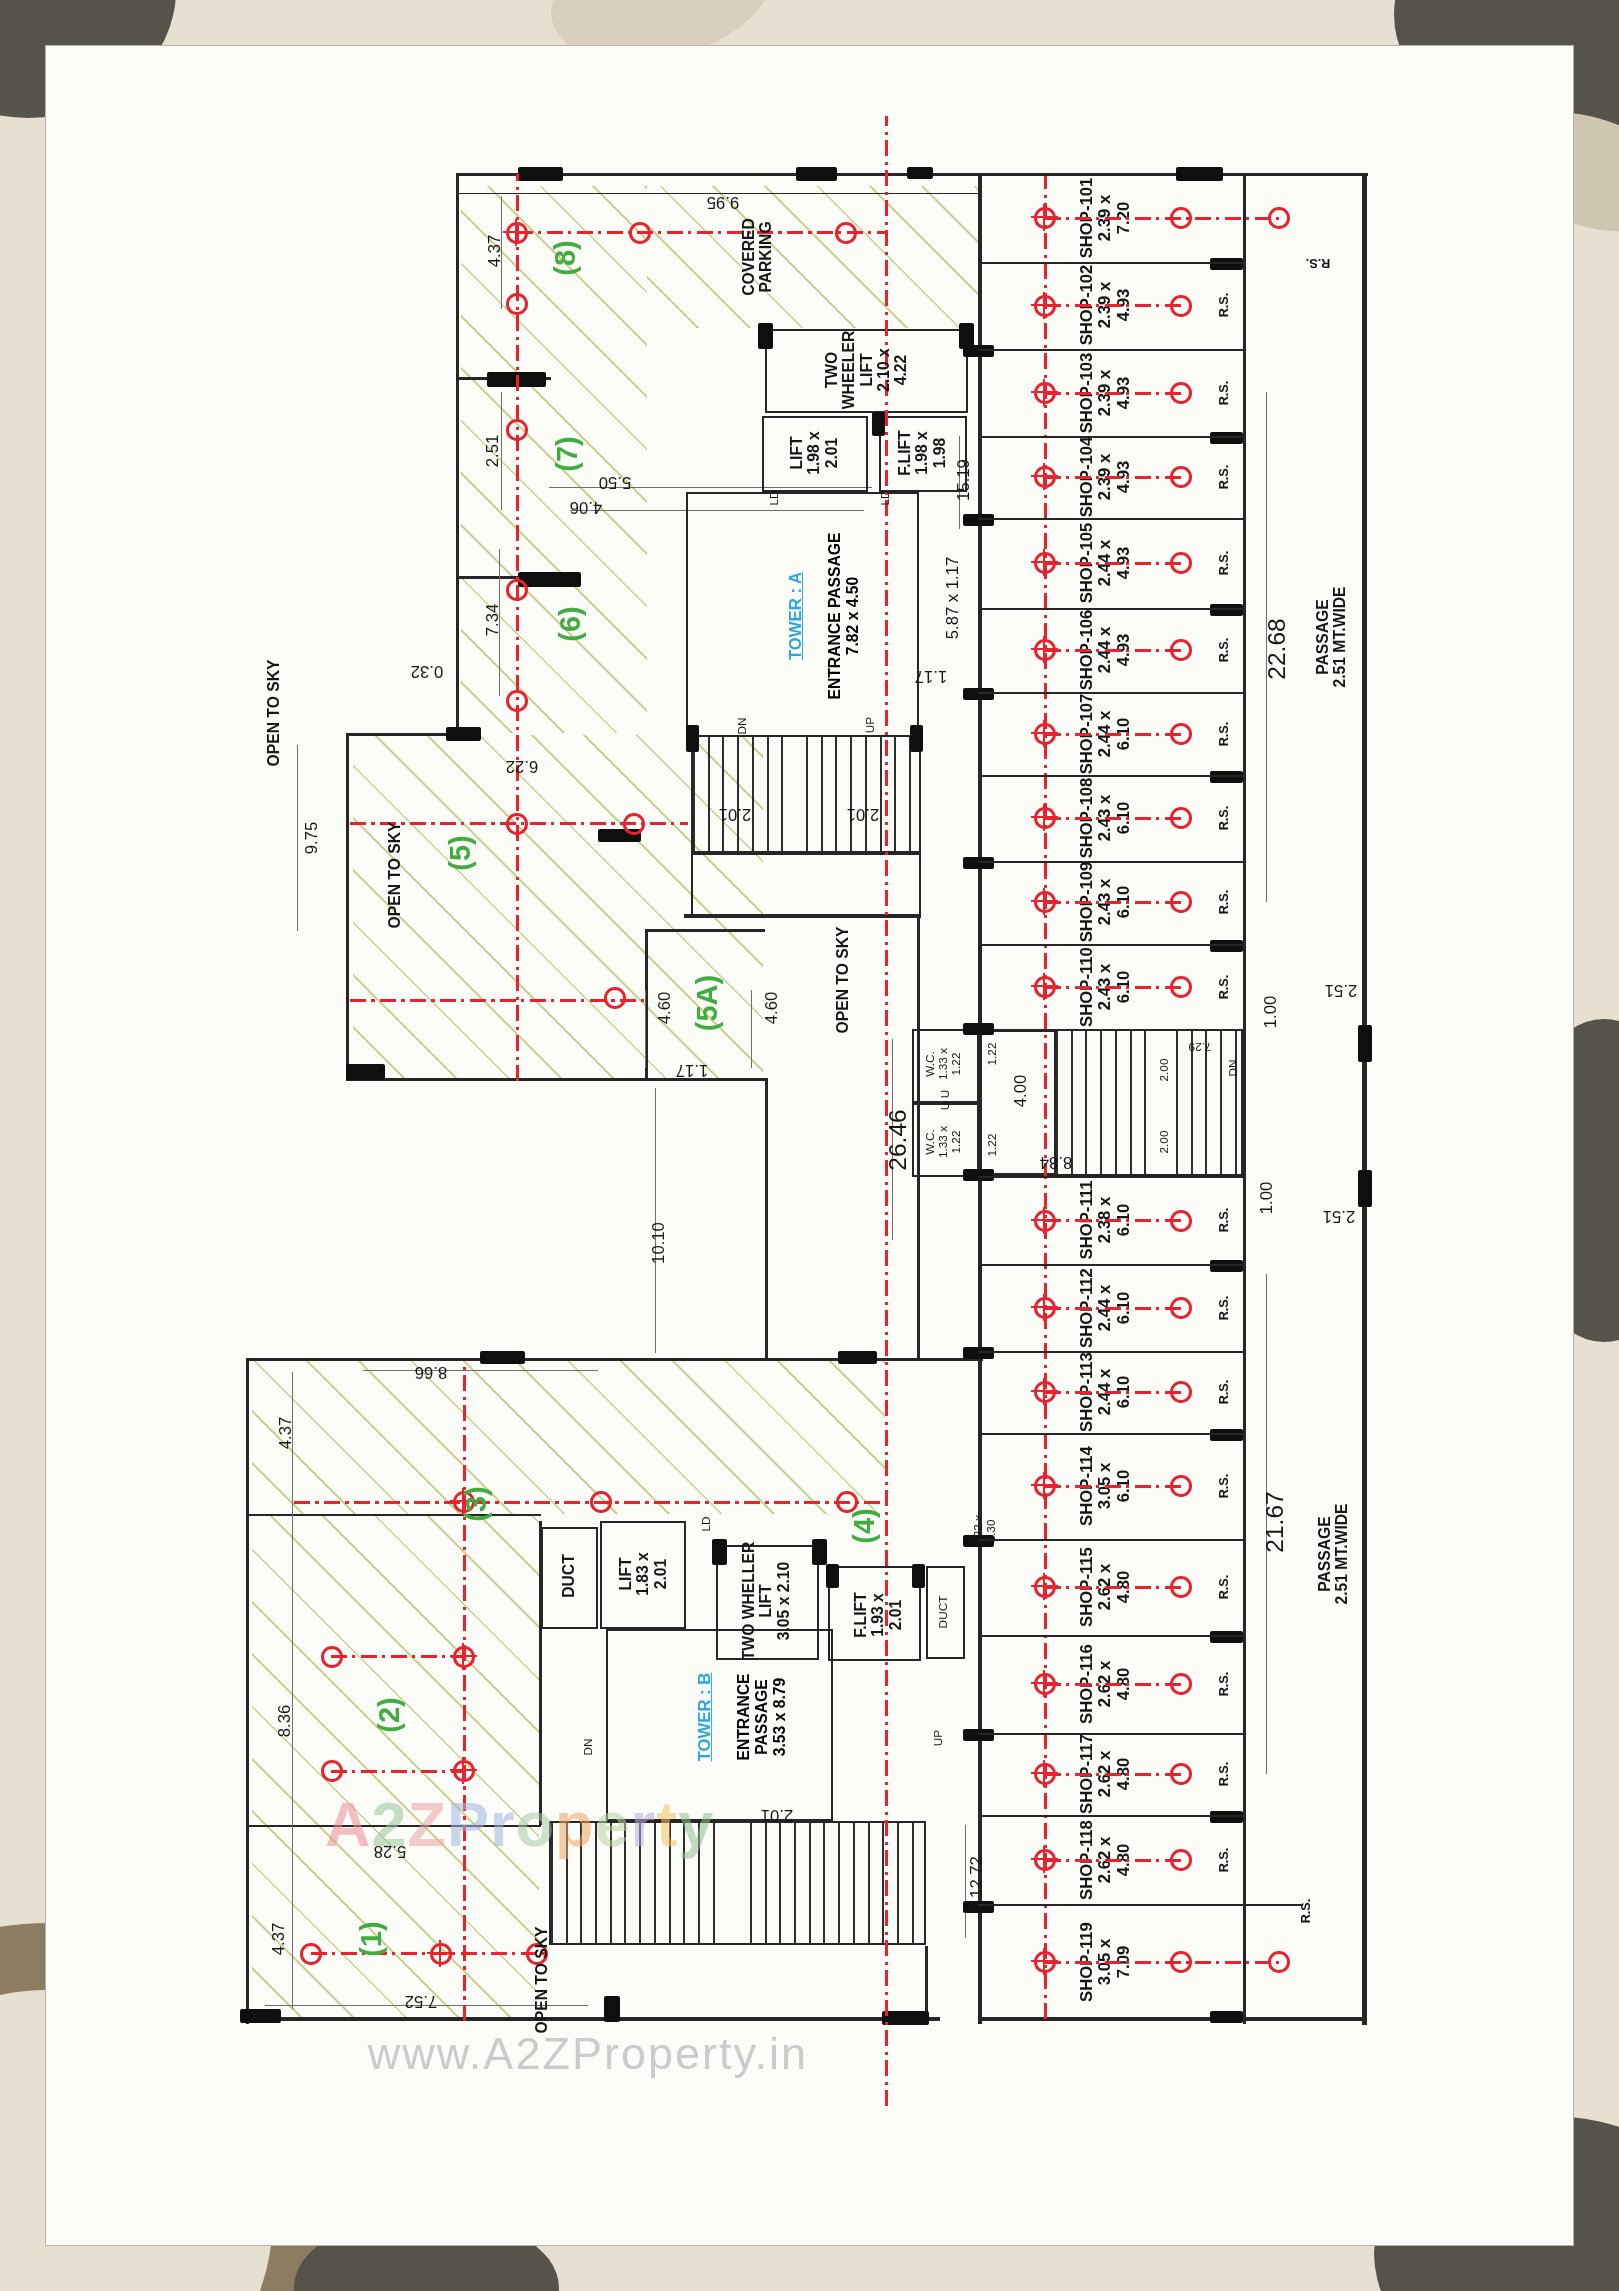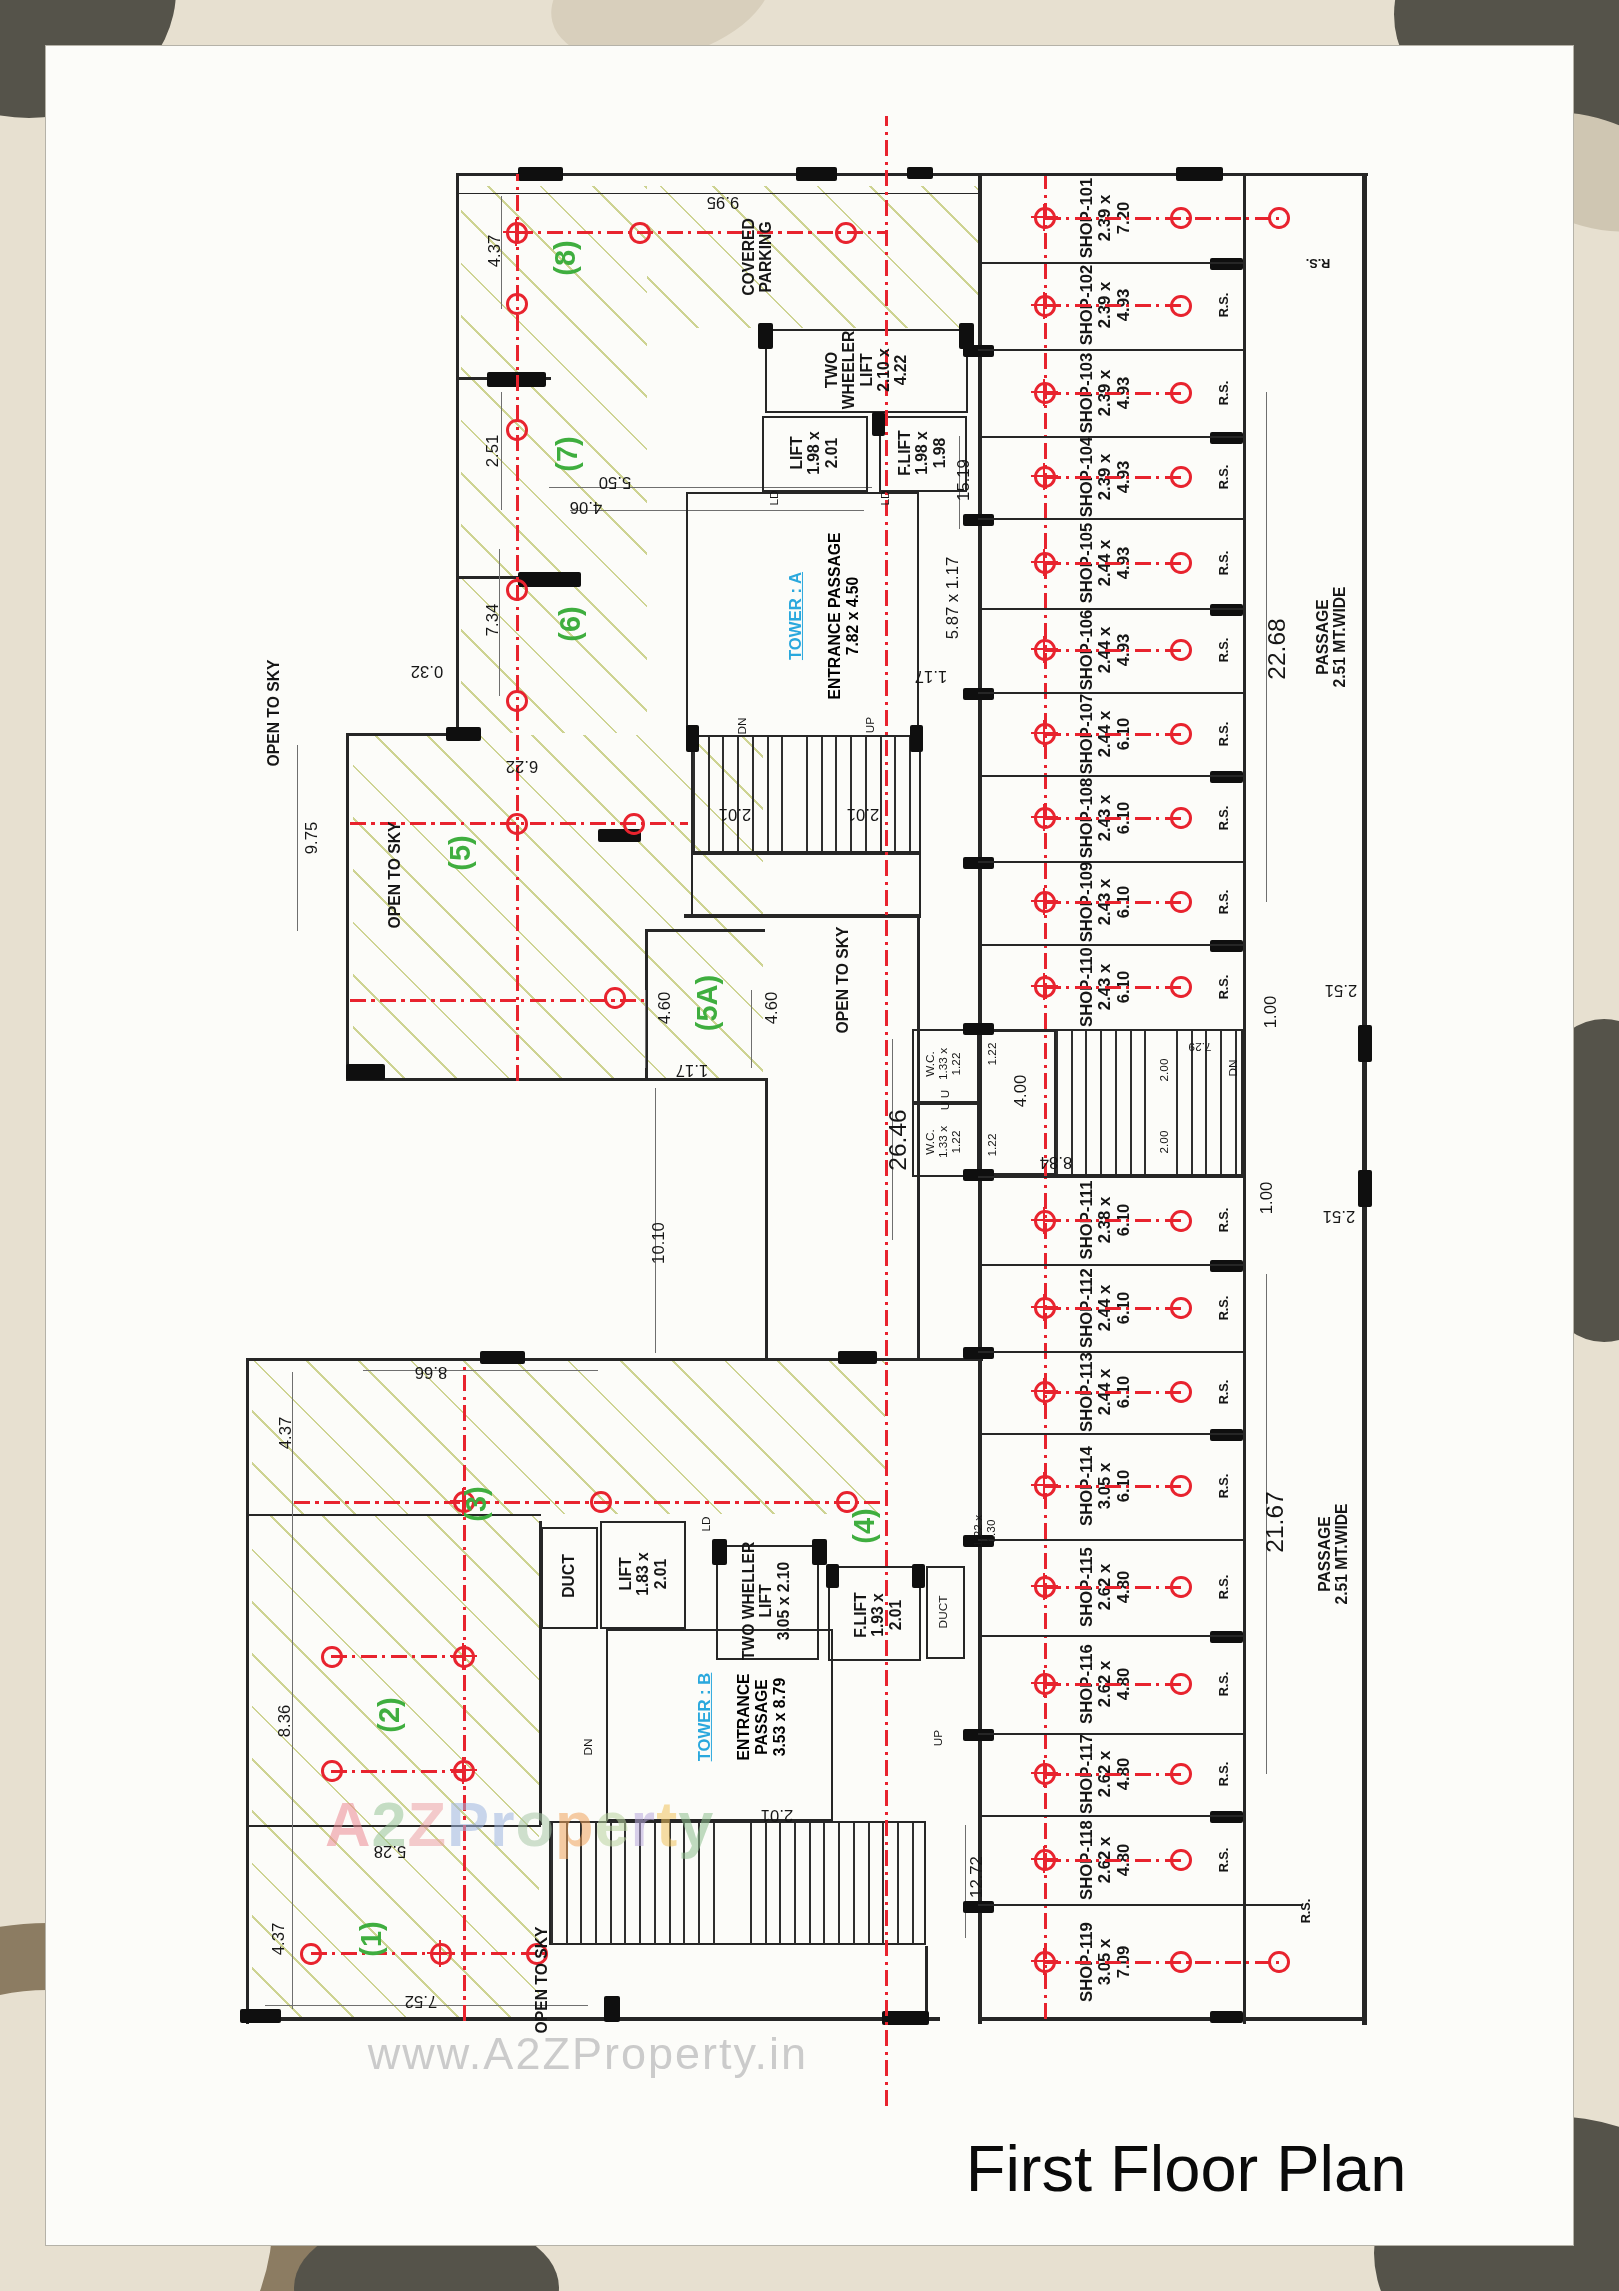--- a/index.html
+++ b/index.html
@@ -79,21 +79,20 @@
 7.82 x 4.50</span>
     </div>
     <div class="tower" id="tower-b" style="left: 733px; top: 1717px;">
       <span class="tname">TOWER : B</span>
       <span class="tsub">ENTRANCE
 PASSAGE
 3.53 x 8.79</span>
     </div>
 
     <div class="wm-url">www.A2ZProperty.in</div>
-    <div class="title">First Floor Plan</div>
   <div class="hatch" style="left: 461px; top: 186px; width: 186px; height: 547px;"></div>
       <div class="hatch" style="left: 647px; top: 186px; width: 333px; height: 142px;"></div>
       <div class="hatch" style="left: 353px; top: 735px; width: 410px; height: 343px;"></div>
       <div class="hatch" style="left: 252px; top: 1360px; width: 633px; height: 154px;"></div>
       <div class="hatch" style="left: 252px; top: 1514px; width: 287px; height: 505px;"></div>
       <div class="ln" style="left: 458px; top: 173px; width: 910px; height: 2.9px;"></div>
       <div class="ln" style="left: 458px; top: 193px; width: 522px; height: 1px;"></div>
       <div class="ln" style="left: 456px; top: 173px; width: 2.9px; height: 563px;"></div>
       <div class="ln" style="left: 348px; top: 733px; width: 112px; height: 2.9px;"></div>
       <div class="ln" style="left: 346px; top: 733px; width: 2.9px; height: 348px;"></div>

